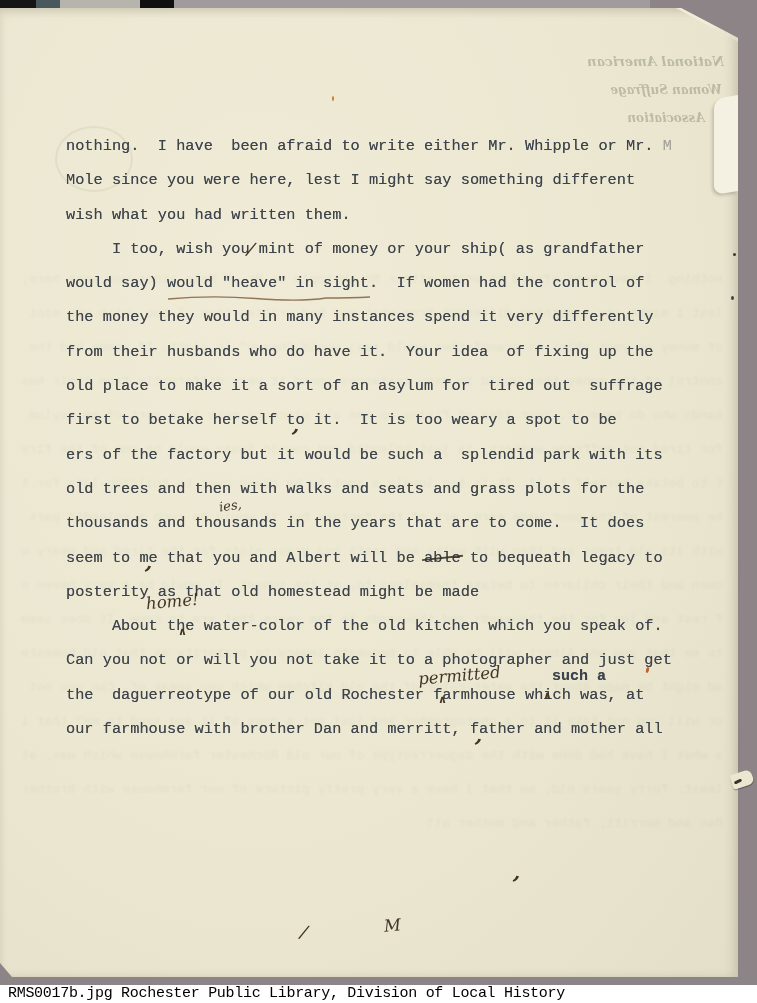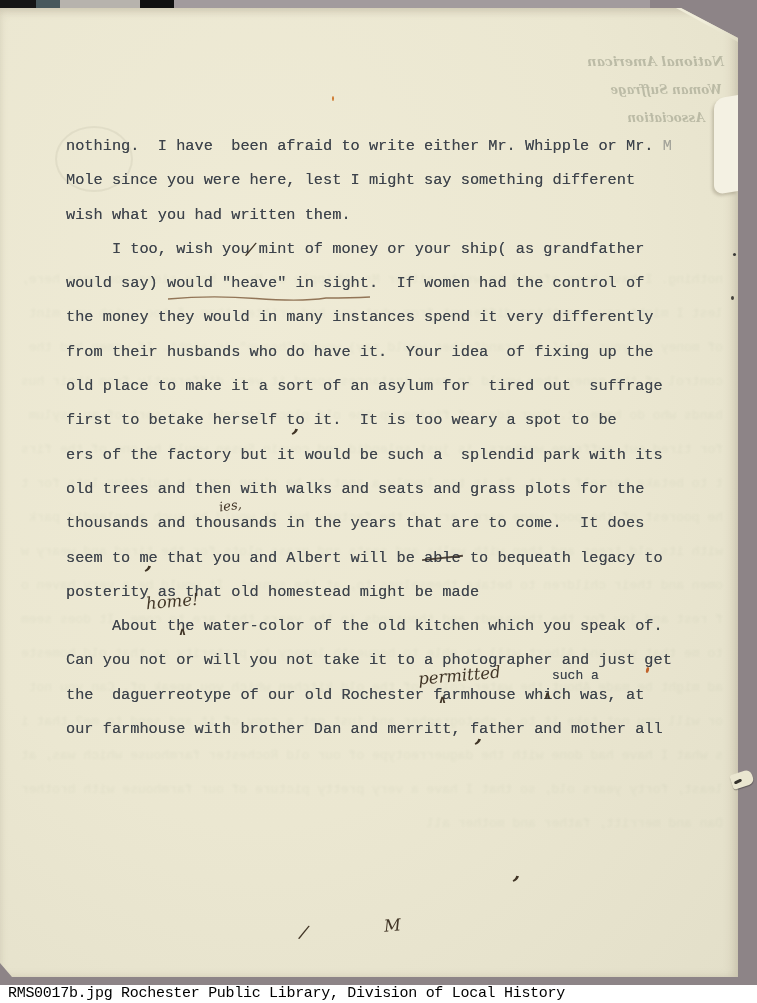--- a/index.html
+++ b/index.html
@@ -51,21 +51,21 @@
   .strike{position:relative;display:inline-block;}
   .strike::after{content:'';position:absolute;left:-2px;right:-2px;top:9px;height:0;
     border-top:2px solid rgba(55,45,35,.85);transform:rotate(-6deg);}
   
   .ann{position:absolute;color:#413526;}
   .a-word{font-family:"DejaVu Serif",serif;font-style:italic;font-size:16.5px;transform:rotate(-5deg);white-space:nowrap;}
   .a-word-sm{font-family:"DejaVu Serif",serif;font-style:italic;font-size:13px;transform:rotate(-8deg);white-space:nowrap;}
   .a-comma{font-family:"DejaVu Serif",serif;font-style:italic;font-size:20px;font-weight:bold;transform:rotate(8deg);line-height:1;}
   .a-slash{font-family:"DejaVu Serif",serif;font-style:italic;font-size:18px;transform:rotate(12deg);line-height:1;}
   .a-caret{font-family:"DejaVu Sans",sans-serif;font-size:11px;font-weight:bold;line-height:1;}
-  .a-typed{font-family:"Liberation Mono",monospace;font-size:13px;color:#3d434b;text-shadow:0 0 .6px rgba(61,67,75,.65);white-space:pre;}
+  .a-typed{font-family:"Liberation Mono",monospace;font-size:15px;color:#3d434b;text-shadow:0 0 .6px rgba(61,67,75,.65);white-space:pre;font-weight:bold;}
   .a-wave{height:8px;}
   
   .caption-bar{position:absolute;left:0;top:985px;width:757px;height:18px;background:#ffffff;}
   .caption-bar span{position:absolute;left:8px;top:0px;font-family:"Liberation Mono",monospace;
     font-size:15px;line-height:18px;color:#000;white-space:nowrap;letter-spacing:-0.3px;}
 </style>
 </head>
 <body>
 
 <div class="screen">

